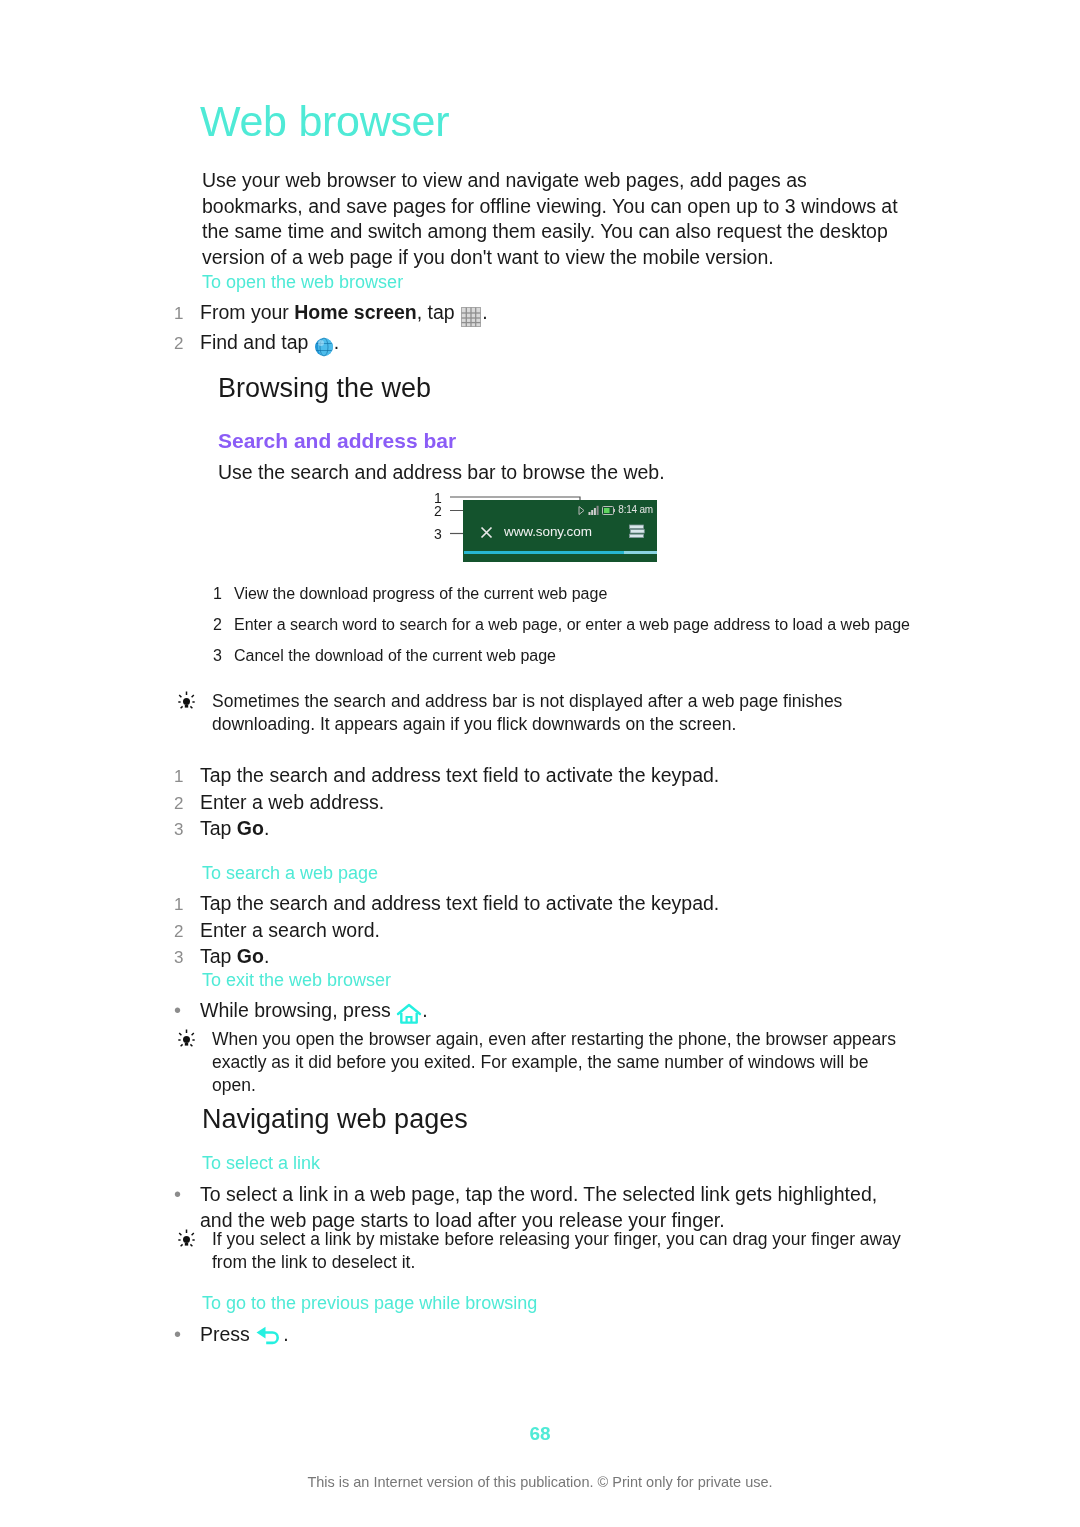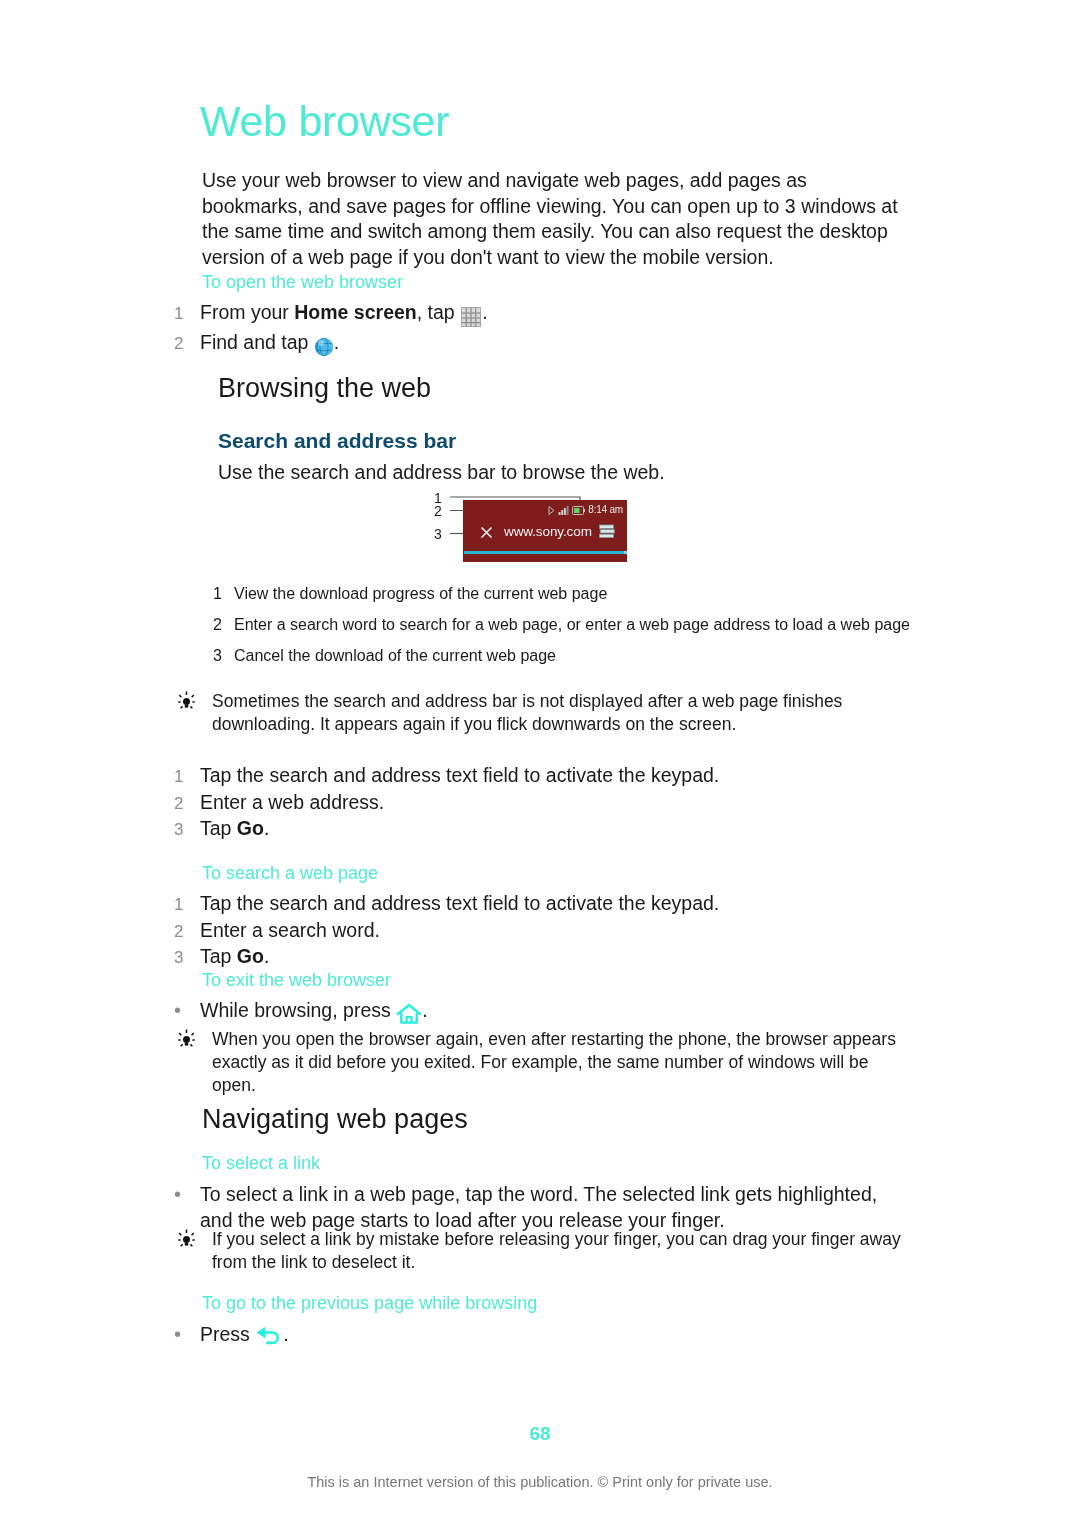--- a/index.html
+++ b/index.html
@@ -54,21 +54,21 @@
   }
   .h2 {
     font-size: 27px;
     font-weight: normal;
     color: #1a1a1a;
     line-height: 30px;
   }
   .h3 {
     font-size: 21px;
     font-weight: bold;
-    color: #0c4a6e;
+    color: #8b5cf6;
     line-height: 26px;
   }
   .body-txt {
     font-size: 19.5px;
     line-height: 25.6px;
     color: #1a1a1a;
   }
   .step {
     display: flex;
     align-items: baseline;
@@ -154,23 +154,23 @@
   .callout-num {
     position: absolute;
     font-size: 14px;
     color: #1a1a1a;
     line-height: 14px;
   }
   .phone {
     position: absolute;
     left: 29px;
     top: 13px;
-    width: 164px;
+    width: 194px;
     height: 62px;
-    background: #7f1d1d;
+    background: #14532d;
     overflow: hidden;
   }
   .phone-status {
     position: absolute;
     right: 4px;
     top: 2px;
     height: 15px;
     display: flex;
     align-items: center;
     gap: 3px;

